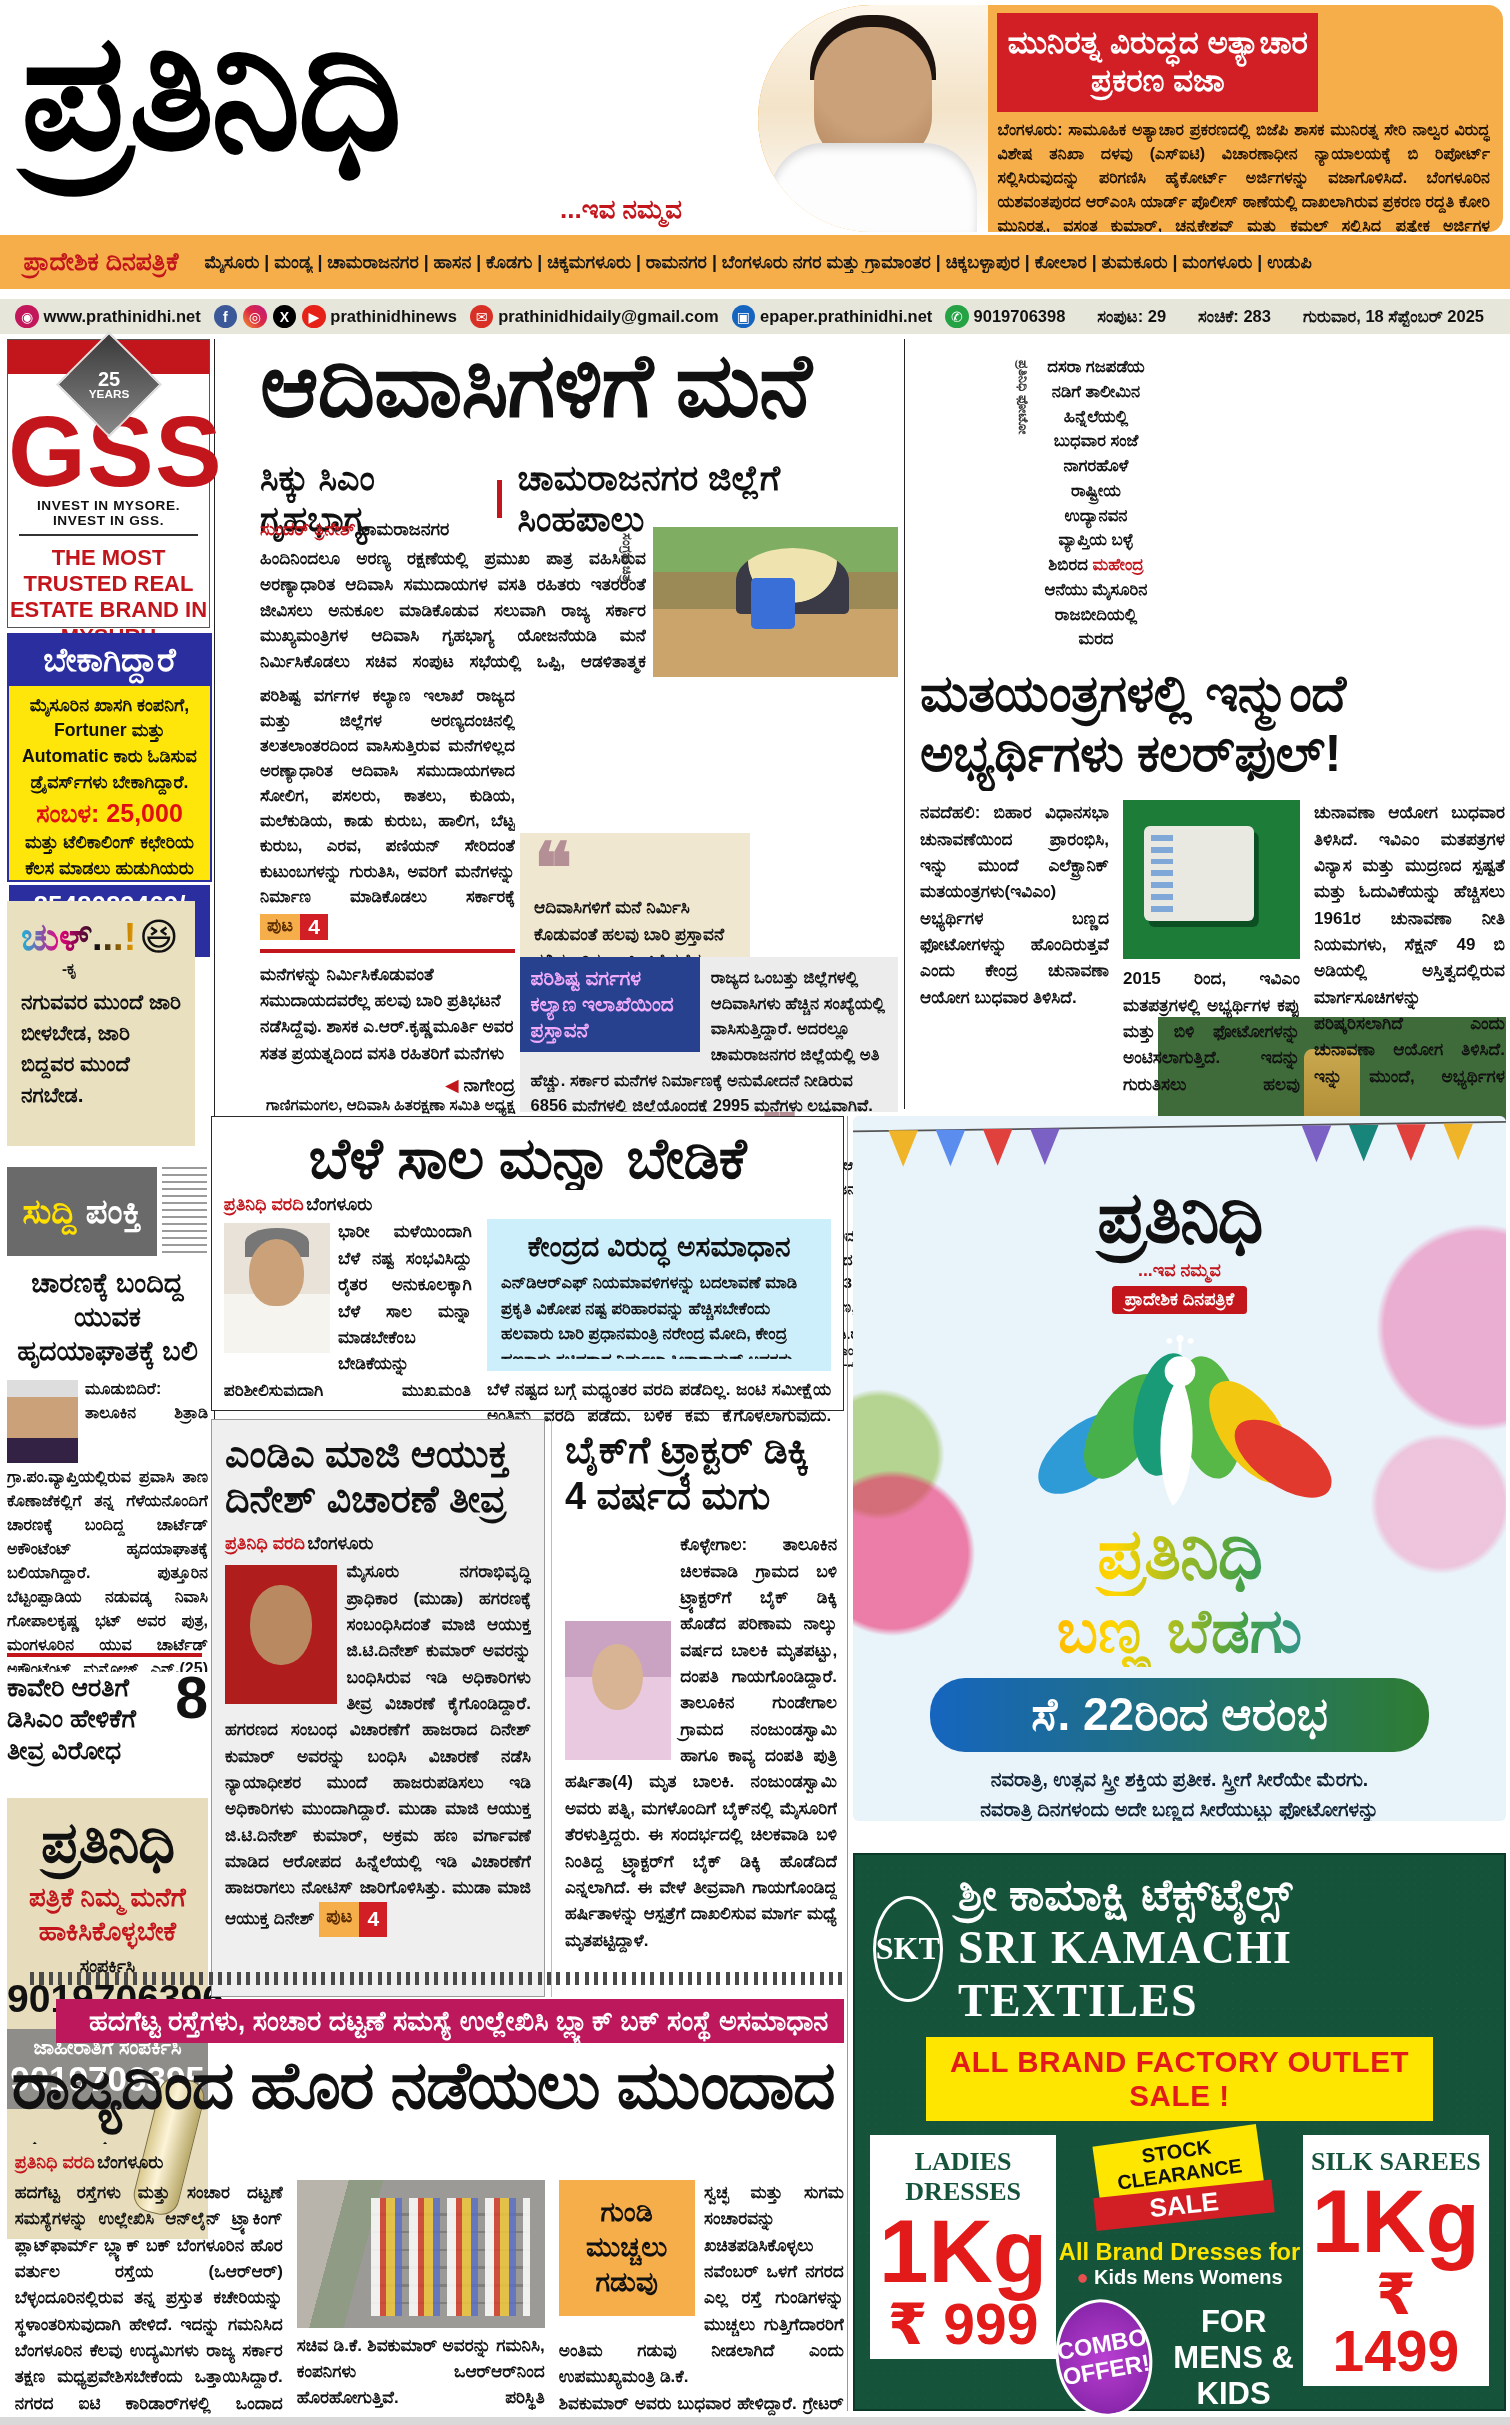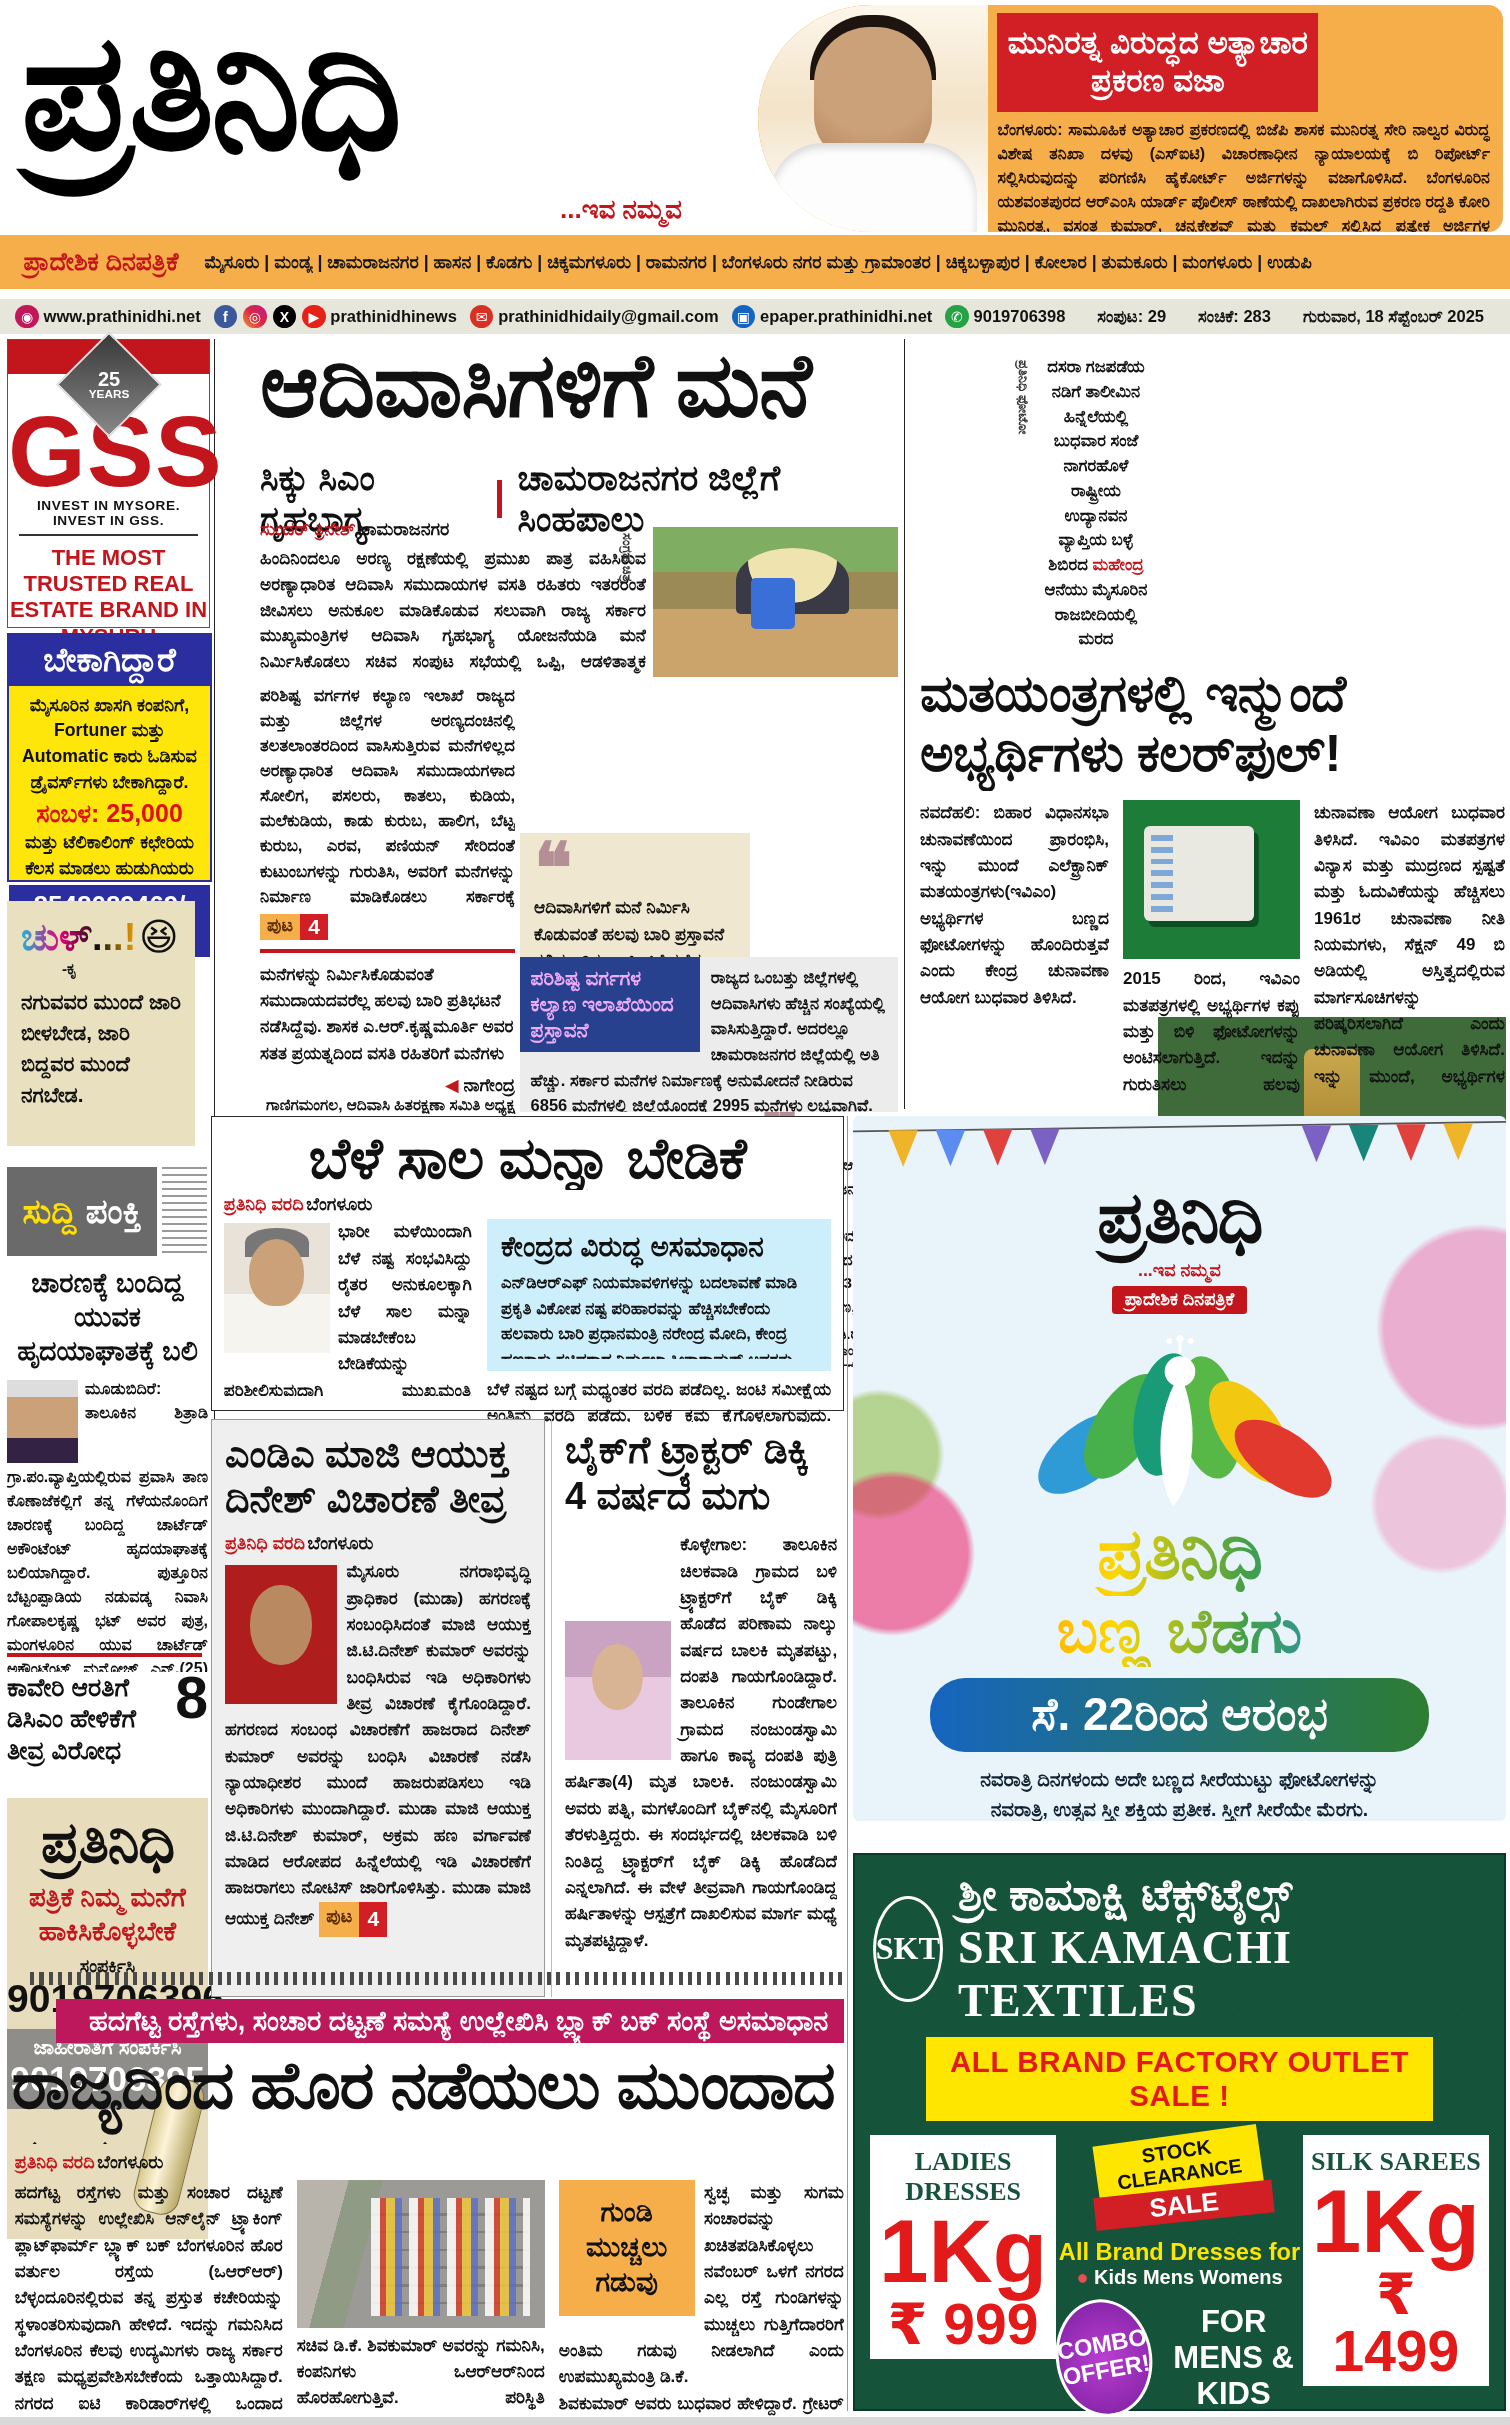--- a/index.html
+++ b/index.html
@@ -103,21 +103,21 @@
   .ph-evm .mach{position:absolute;left:12%;top:16%;width:62%;height:60%;background:#e9e9e2;border-radius:5.9px;box-shadow:4.7px 5.9px 0 #0c4f22;}
   .ph-evm .slots{position:absolute;left:16%;top:22%;width:12%;height:48%;background:repeating-linear-gradient(#7fa7d8 0 5.9px,#e9e9e2 5.9px 11.8px);}
 
   
   .box-art{border:1.8px solid #2a2a2a;background:#fff;}
   .crop-h{font-weight:900;font-size:57px;text-align:center;letter-spacing:-0.6px;}
   .ph-face{background:linear-gradient(180deg,#e8e2d8 0 55%,#f6f4ef 55% 100%);}
   .ph-face .f{position:absolute;left:24%;top:12%;width:52%;height:52%;border-radius:50% 50% 45% 45%;background:#caa179;}
   .ph-face .h{position:absolute;left:20%;top:4%;width:60%;height:22%;border-radius:50% 50% 0 0;background:#777;}
   .blue-box{background:#cdeffb;padding:11.8px 14px;}
-  .blue-box .t{font-weight:900;font-size:28px;margin-bottom:5.9px;}
+  .blue-box .t{font-weight:900;font-size:28px;margin-bottom:5.9px;text-align:center;}
   .blue-box .b{font-weight:700;font-size:16.5px;line-height:1.55;}
   .sec-h{font-weight:900;font-size:38px;line-height:1.2;}
   .muda{background:#efefef;border:1.2px solid #999;}
   .ph-red{background:linear-gradient(180deg,#b01d1d 0 100%);}
   .ph-red .f{position:absolute;left:22%;top:14%;width:56%;height:58%;border-radius:48%;background:#b98a62;}
   .ph-girl{background:linear-gradient(180deg,#caa3c2 0 40%,#e8c9e0 40% 100%);}
   .ph-girl .f{position:absolute;left:26%;top:16%;width:48%;height:48%;border-radius:50%;background:#d8b394;}
 
   
   .film{background:repeating-linear-gradient(90deg,#4a4a4a 0 4.1px,transparent 4.1px 9.4px);}
@@ -461,22 +461,22 @@
             <circle cx="298" cy="40" r="5" fill="#fff"></circle>
         </g>
       </svg>
     </div>
     <div class="t1 rainbow">ಪ್ರತಿನಿಧಿ</div>
     <div class="t2 rainbow">ಬಣ್ಣ ಬೆಡಗು</div>
     <div style="margin:10.6px 77px 0;">
         <div class="gpill">ಸೆ. 22ರಿಂದ ಆರಂಭ</div>
       </div>
     <div class="bbody" style="margin-top:11.8px;padding:0 23.6px;">
+      <div>ನವರಾತ್ರಿ, ಉತ್ಸವ ಸ್ತ್ರೀ ಶಕ್ತಿಯ ಪ್ರತೀಕ. ಸ್ತ್ರೀಗೆ ಸೀರೆಯೇ ಮೆರಗು.</div>
       <div>ನವರಾತ್ರಿ ದಿನಗಳಂದು ಅದೇ ಬಣ್ಣದ ಸೀರೆಯುಟ್ಟು ಫೋಟೋಗಳನ್ನು</div>
-      <div>ನವರಾತ್ರಿ, ಉತ್ಸವ ಸ್ತ್ರೀ ಶಕ್ತಿಯ ಪ್ರತೀಕ. ಸ್ತ್ರೀಗೆ ಸೀರೆಯೇ ಮೆರಗು.</div>
 
     </div>
   </section>
 
   <section class="kamachi abs" style="left:853px;top:1853px;width:653px;height:558px;box-sizing:border-box;">
     <div style="display:flex;align-items:center;gap:15.3px;padding:15.3px 17.7px 0;">
       <div class="skt">SKT</div>
       <div>
         <div class="kam-kan">ಶ್ರೀ ಕಾಮಾಕ್ಷಿ ಟೆಕ್ಸ್‌ಟೈಲ್ಸ್</div>
         <div class="kam-eng">SRI KAMACHI TEXTILES</div>

